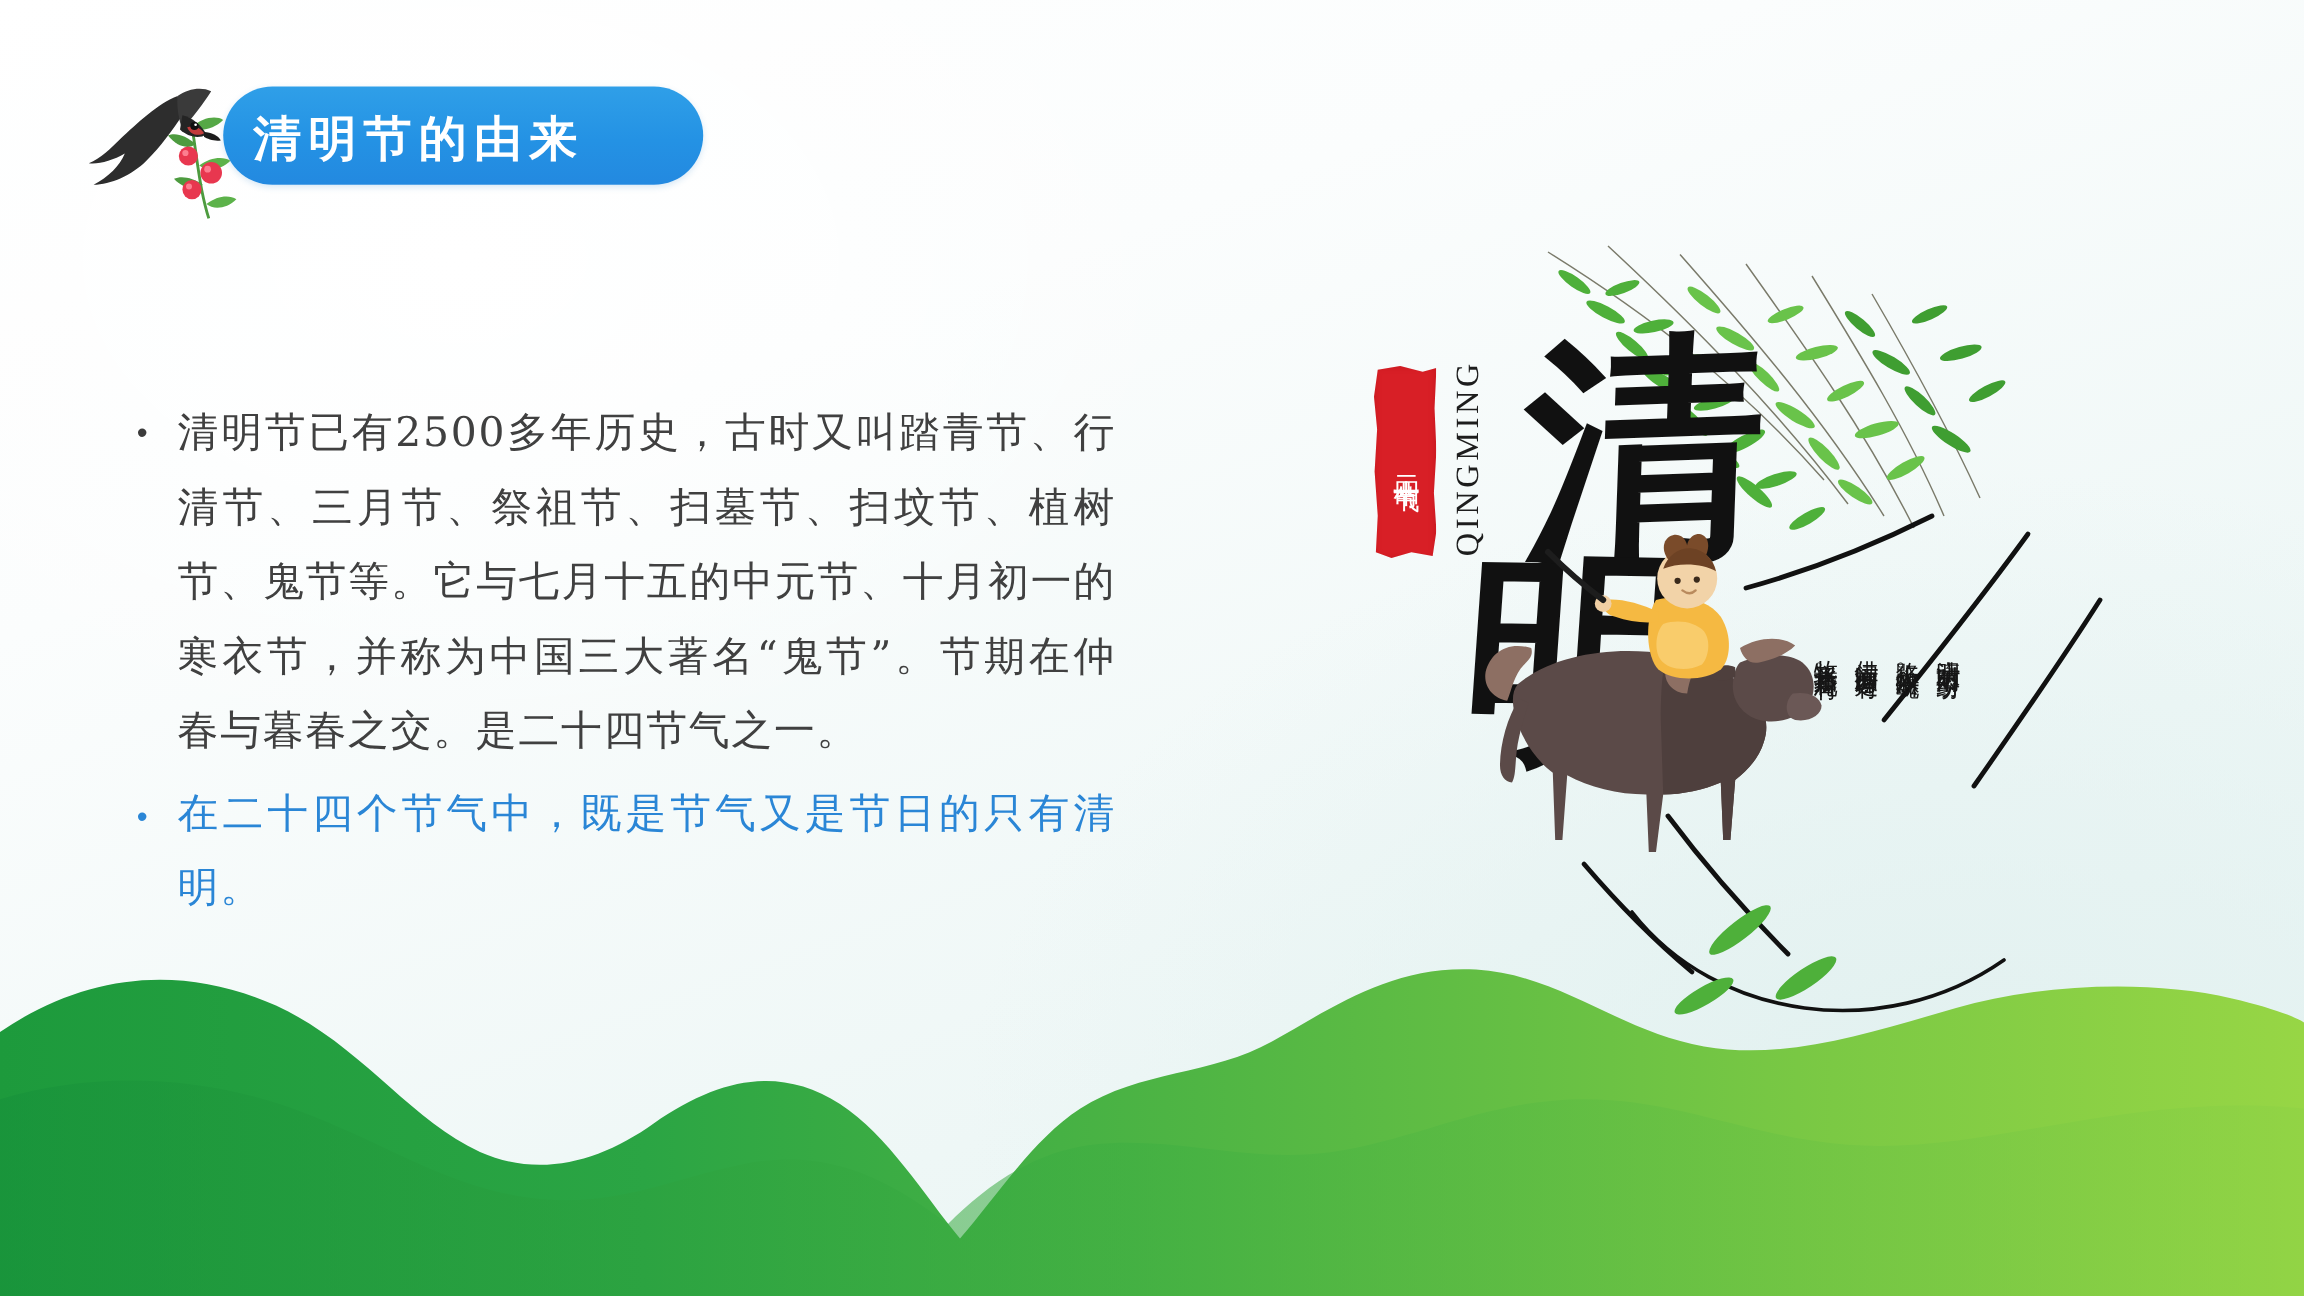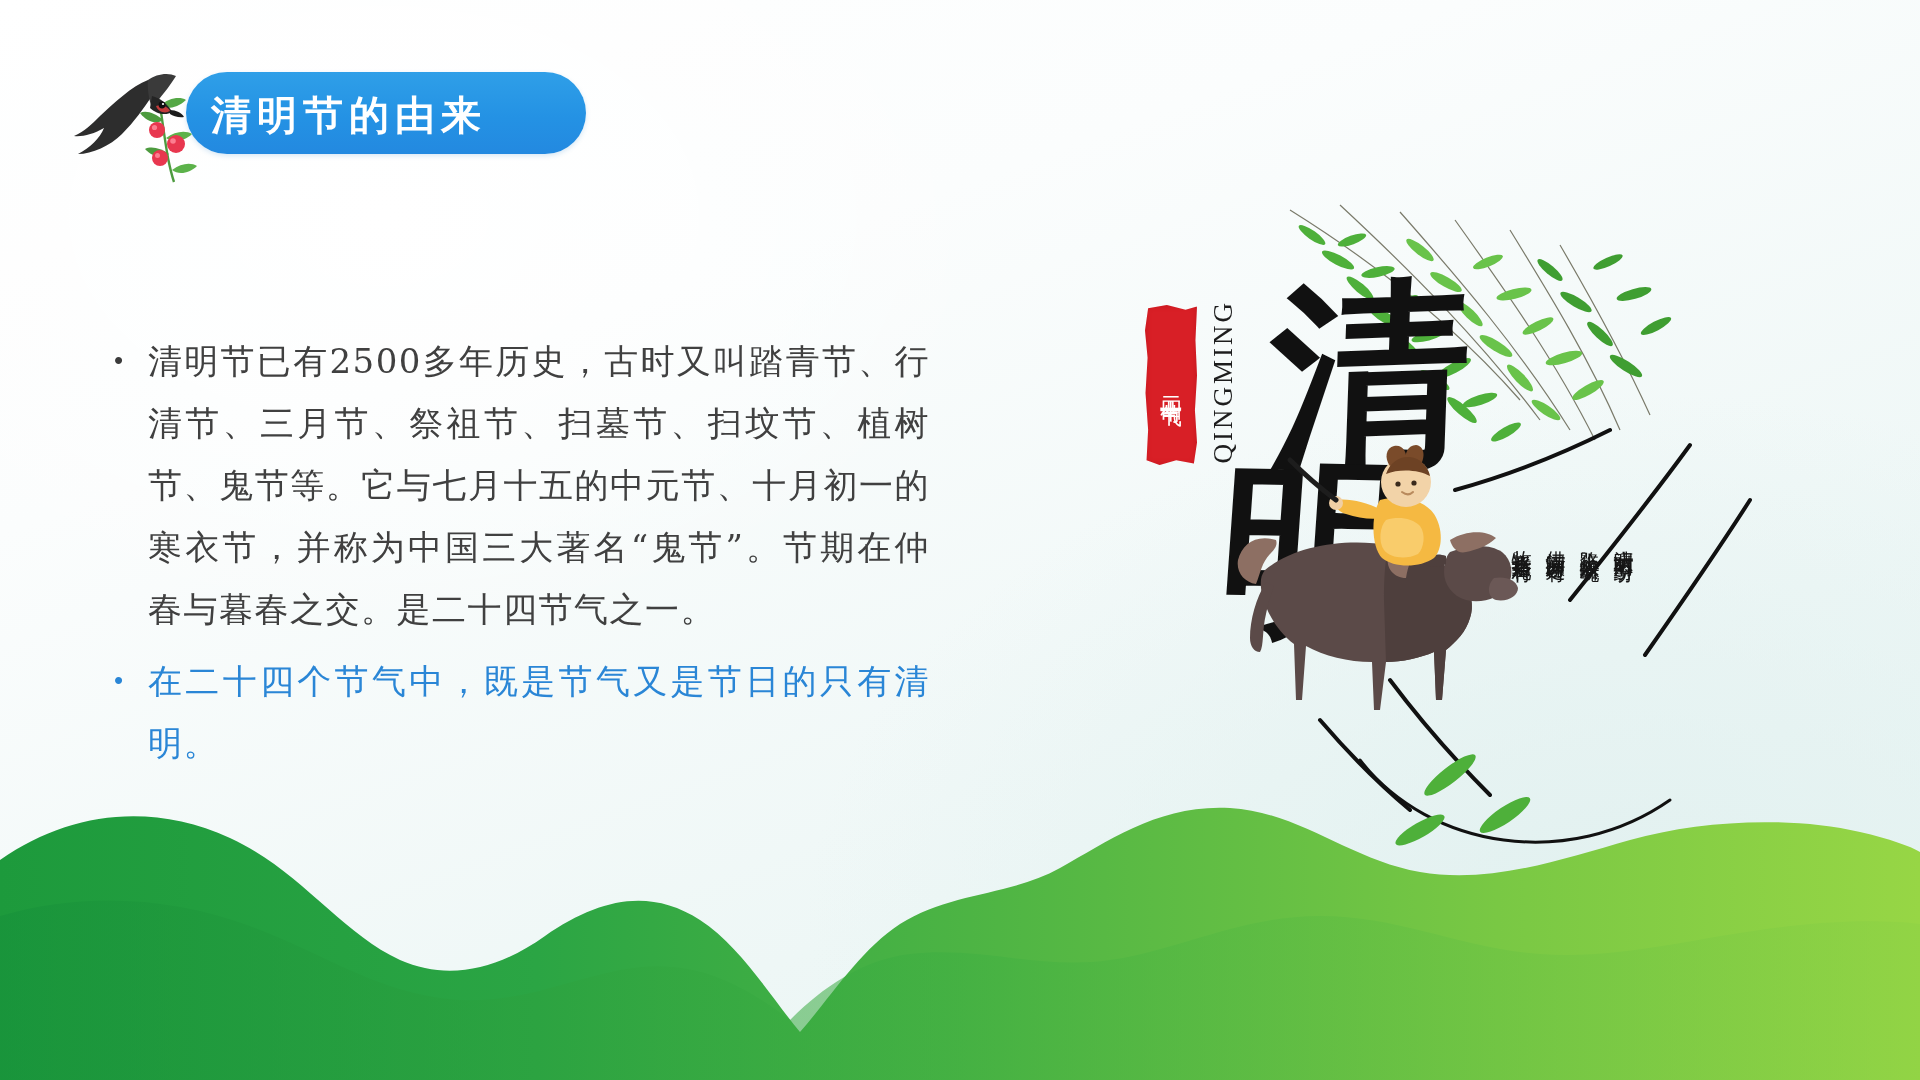--- a/index.html
+++ b/index.html
@@ -81,21 +81,21 @@
   .bullet-dot.dark { color: #3b3b3b; }
   .bullet-dot.blue { color: #2a86d6; }
   .bullet-text {
     font-family: "DejaVu Serif", "Liberation Serif", serif;
     font-size: 34px;
     line-height: 62px;
     letter-spacing: 1.5px;
     text-align: justify;
   }
   .bullet-text.dark { color: #404040; }
-  .bullet-text.blue { color: #2a86d6; }
+  .bullet-text.blue { color: #2a86d6; font-family: Liberation Mono, monospace; }
 
   
   .artwork {
     position: absolute;
     left: 1090px; top: 200px;
     width: 790px; height: 650px;
   }
   .seal {
     position: absolute;
     left: 55px; top: 105px;

